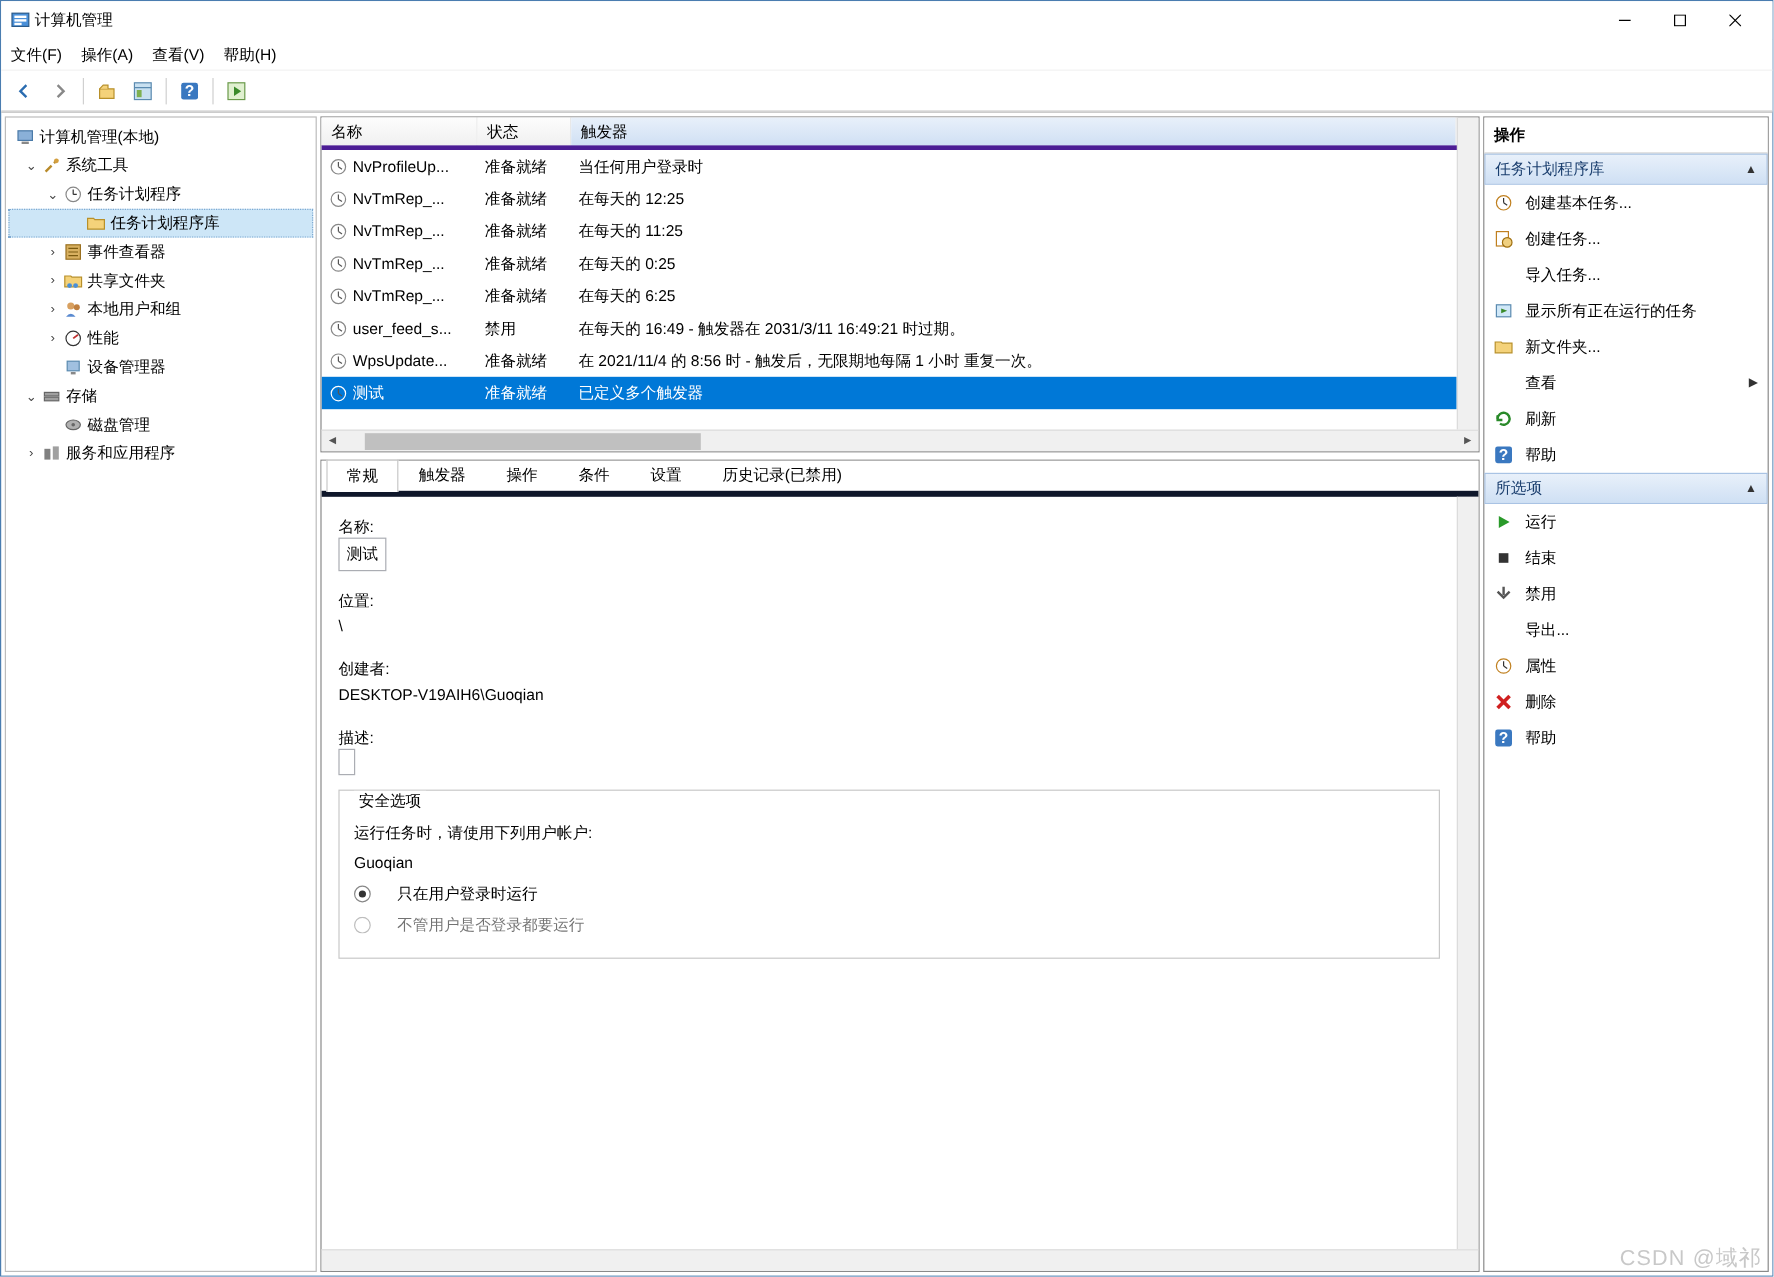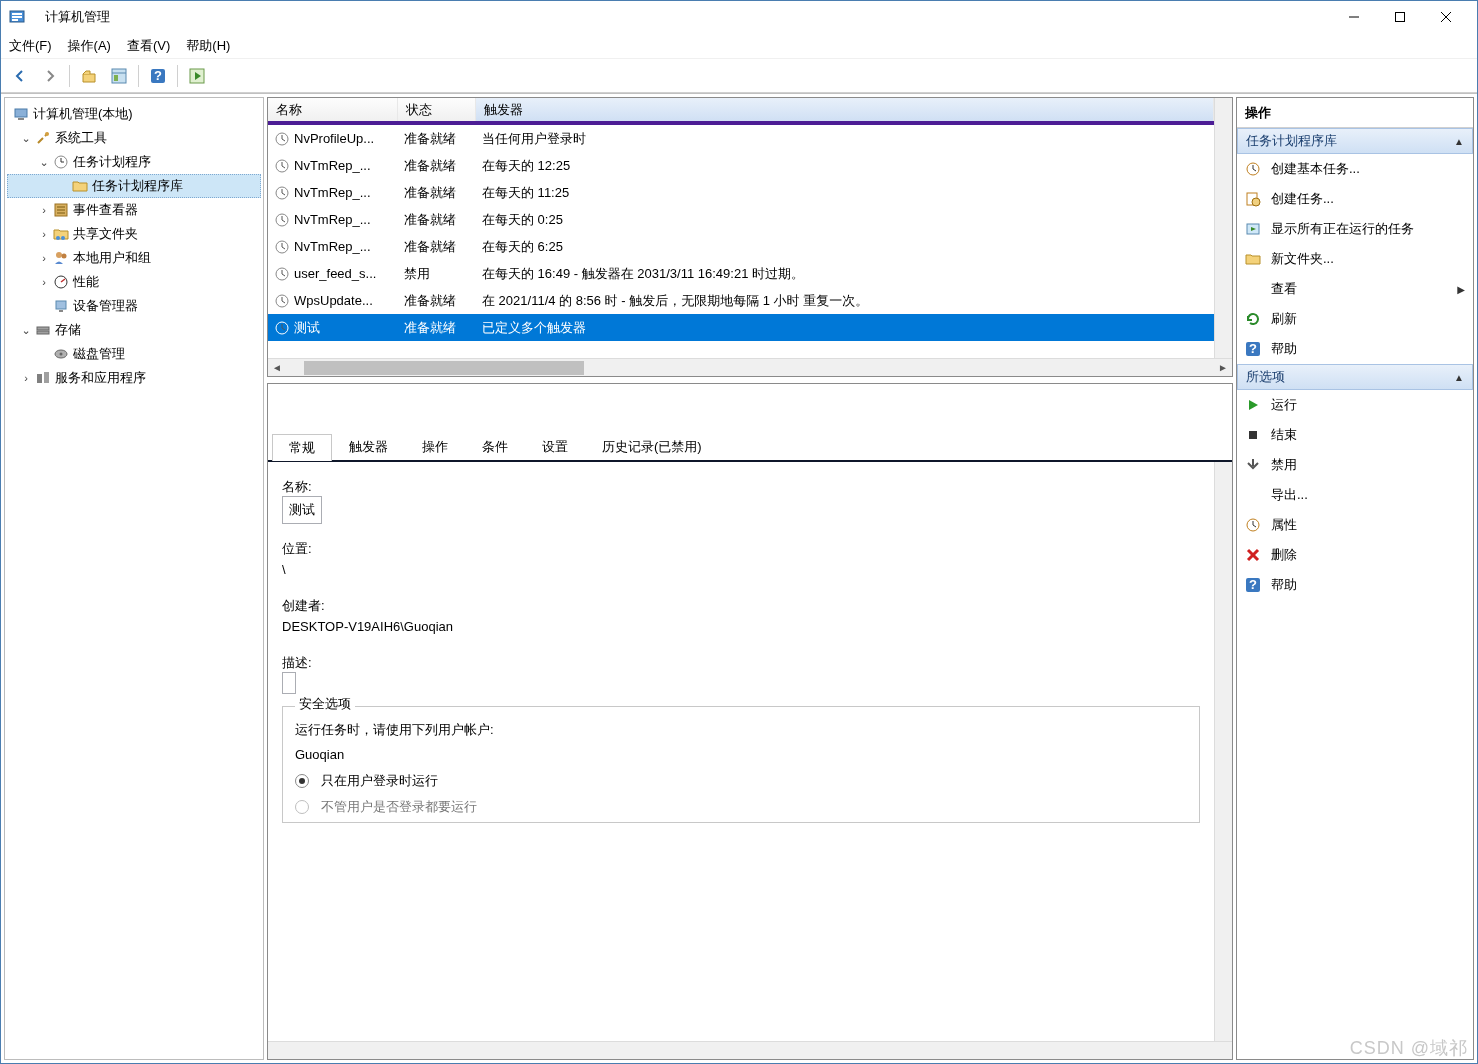--- a/index.html
+++ b/index.html
@@ -1,19 +1,19 @@
 <!DOCTYPE html>
 <html><head>
 <meta charset="utf-8">
 <style>
 * { box-sizing: border-box; font-family: "Microsoft YaHei", "Segoe UI", sans-serif; font-size: 13px; }
 html, body { margin: 0; padding: 0; width: 1478px; height: 1064px; background: #fff; overflow: hidden; }
 .window { width: 100%; height: 100%; display: flex; flex-direction: column; border: 1px solid #4a7db0; }
 .titlebar { height: 32px; display: flex; align-items: center; padding: 0 8px; background: #fff; }
-.titlebar .title { flex: 1; padding-left: 20px; color: #000; }
+.titlebar .title { flex: 1; padding-left: 4px; color: #000; }
 .titlebar .app-icon { width: 16px; height: 16px; display:inline-flex; }
 .winctrl { display: flex; }
 .winctrl > div { width: 46px; height: 32px; display: flex; align-items: center; justify-content: center; color: #333; }
 .menubar { height: 26px; display: flex; align-items: center; padding: 0 8px; gap: 16px; background: #fff; border-bottom: 1px solid #f0f0f0; }
 .menubar span { color: #000; }
 .toolbar { height: 34px; display: flex; align-items: center; padding: 0 6px; gap: 4px; background: #fff; border-bottom: 1px solid #d0d0d0; }
 .toolbtn { width: 26px; height: 26px; display: flex; align-items: center; justify-content: center; border: 1px solid transparent; }
 .tool-sep { width: 1px; height: 22px; background: #d0d0d0; margin: 0 2px; }
 .body { flex: 1; display: flex; min-height: 0; border-top: 1px solid #c0c0c0; padding: 3px;}
 .tree-pane { width: 260px; background: #fff; border: 1px solid #bcbcbc; overflow: auto; padding: 4px 2px; }
@@ -33,33 +33,33 @@
 .tasks-row .c1 { width:130px; padding-left:6px; display:flex; align-items:center; gap:4px; overflow:hidden; white-space:nowrap;}
 .tasks-row .c2 { width:78px; padding-left:6px;font-family:Liberation Mono, monospace; }
 .tasks-row .c3 { flex:1; padding-left:6px; white-space:nowrap;}
 .tasks-row.selected { background:#0078d7; color:#fff; }
 .tasks-row.selected .task-clock circle { stroke:#fff;}
 .task-clock { width:16px; height:16px; flex-shrink:0;}
 .hscroll { height:18px; background:#f0f0f0; border-top:1px solid #dcdcdc; display:flex; align-items:center;}
 .hscroll .thumb { height:14px; background:#c0c0c0; width:280px; margin-left:18px;}
 .hscroll .arr { width:18px; height:18px; display:flex;align-items:center;justify-content:center;color:#555;font-size:10px;}
 .detail-wrap { flex: 1; border: 1px solid #8a8a8a; margin-top: 6px; background:#fff; display:flex; flex-direction:column; min-height:0;}
-.tabs { display:flex; height:30px; align-items:flex-end; padding: 4px 4px 0 4px; border-bottom:2px solid #0f172a; background:#fff;margin-top:48px;}
+.tabs { display:flex; height:30px; align-items:flex-end; padding: 4px 4px 0 4px; border-bottom:5px solid #0f172a; background:#fff;}
 .tab { padding: 4px 16px; border:1px solid transparent; border-bottom:none; color:#000; }
 .tab.active { border-color:#c8c8c8; background:#fff; position:relative; top:1px;}
 .detail-body { flex:1; overflow:auto; padding: 12px 14px 6px 14px; position:relative;}
 .frow { display:flex; align-items:flex-start; margin-bottom: 12px; flex-direction: column;}
 .frow label { width: 70px; padding-top:4px;}
 .frow .val-box { flex:1; border:1px solid #abadb3; padding:4px 6px; background:#fff; min-height:22px;}
 .frow .val-plain { flex:1; padding:4px 0;}
 .desc-box { height: 130px; background:#f1f1f1; }
-.fieldset { border:1px solid #c8c8c8; padding: 8px 12px; margin-top:8px;}
+.fieldset { border:1px solid #c8c8c8; padding: 20px 12px; margin-top:8px;}
 .fieldset .leg { position:relative; top:-20px; background:#fff; display:inline-block; padding:0 4px;}
 .fieldset .inner { margin-top:-12px;}
-.radio-row { display:flex; align-items:center; gap:12px; margin-top:10px;}
+.radio-row { display:flex; align-items:center; gap:22px; margin-top:10px;}
 .radio { width:14px; height:14px; border:1px solid #888; border-radius:50%; display:inline-flex; align-items:center; justify-content:center;}
 .radio.checked::after { content:""; width:6px; height:6px; background:#333; border-radius:50%;}
 .vscroll-stub { width:18px; background:#f0f0f0; border-left:1px solid #dcdcdc;}
 .right-pane { width: 238px; border:1px solid #8a8a8a; display:flex; flex-direction:column; background:#fff;}
 .right-head { height: 30px; background:#fff; border-bottom:1px solid #d0d0d0; display:flex; align-items:center; padding:0 8px; font-weight:bold;}
 .right-group-head { height: 26px; background: linear-gradient(#e8f0fa,#cfe0f4); border:1px solid #a9c3e4; display:flex; align-items:center; padding:0 8px; color:#1a3e6e; justify-content:space-between;}
 .right-group-head .arrow { font-size:10px; color:#333;}
 .action { height: 30px; display:flex; align-items:center; padding:0 8px; gap:10px;}
 .sub-arrow { margin-left:auto; font-size:10px; color:#333;}
 .act-icon { width:16px; height:16px; display:inline-flex; align-items:center; justify-content:center;}
@@ -460,20 +460,24 @@
       <div class="action">
           <span class="act-icon">
             <svg viewBox="0 0 16 16">
               <rect x="2" y="2" width="10" height="12" fill="#fff" stroke="#c08020"></rect>
               <circle cx="11" cy="11" r="4" fill="#f0d080" stroke="#a07010"></circle>
             </svg>
           </span>
           <span>创建任务...</span>
         </div>
       <div class="action">
+          <span class="act-icon"></span>
+          <span>导入任务...</span>
+        </div>
+      <div class="action">
           <span class="act-icon">
             <svg viewBox="0 0 16 16">
               <rect x="2" y="3" width="12" height="10" fill="#d0e8f8" stroke="#5a8ab0"></rect>
               <path d="M6 6 L11 8 L6 10 Z" fill="#3a8a2a"></path>
             </svg>
           </span>
           <span>显示所有正在运行的任务</span>
         </div>
       <div class="action">
           <span class="act-icon">

